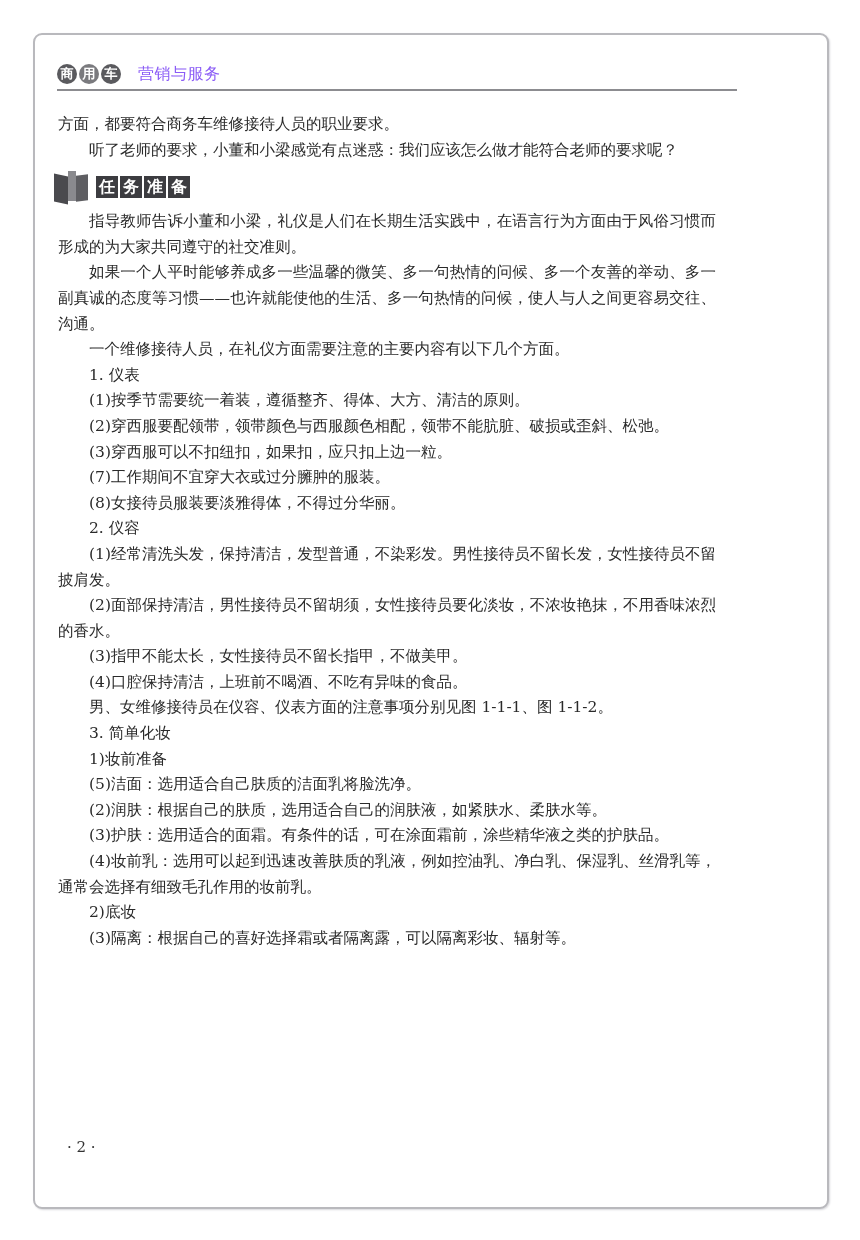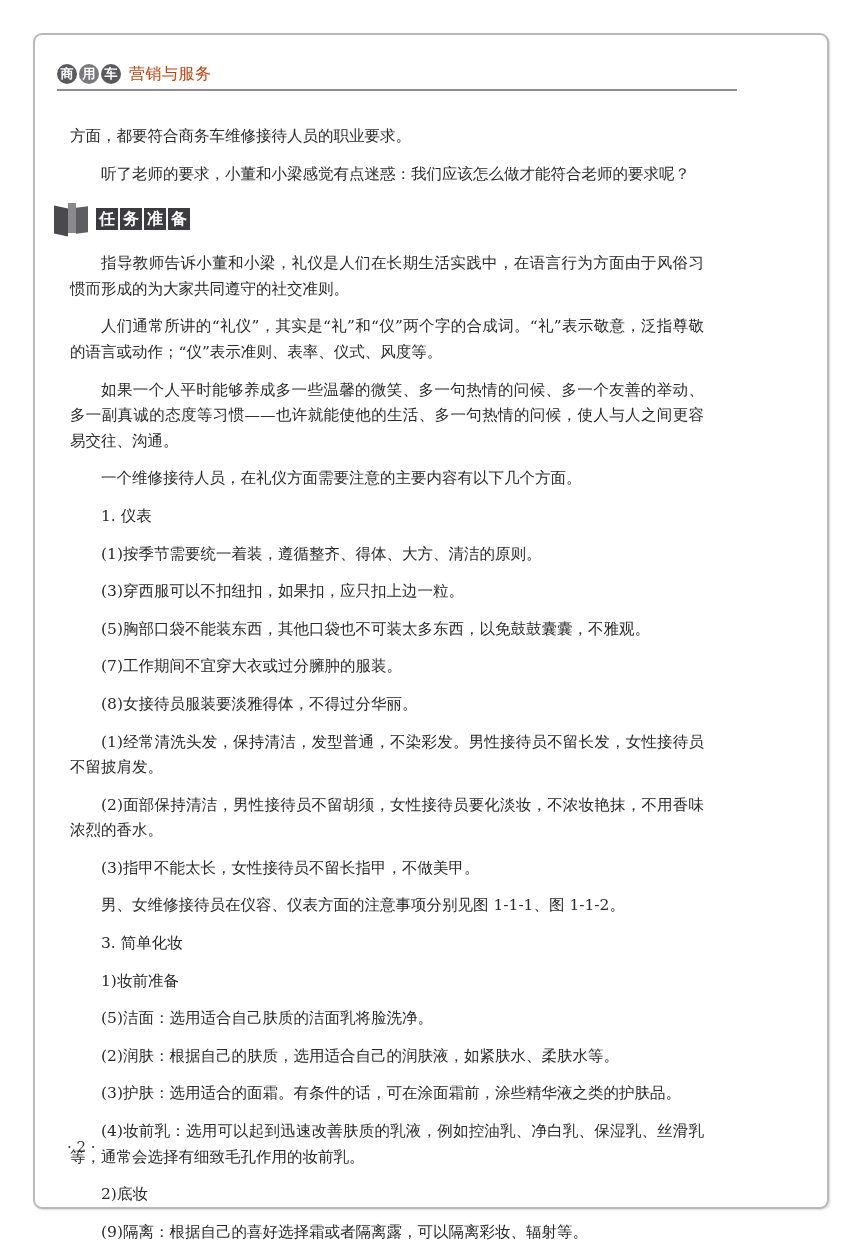--- a/index.html
+++ b/index.html
@@ -46,42 +46,42 @@
       text-align: center;
       margin-right: 2px;
       font-weight: bold;
     }
     .badge.light {
       background: #7a7a7e;
     }
     .header-title {
       font-family: "DejaVu Sans", sans-serif;
       font-size: 16px;
-      color: #c2410c;
-      margin-left: 6px;
+      color: #8b5cf6;
+      margin-left: 15px;
       letter-spacing: 0.5px;
     }
     .header-rule {
       position: absolute;
       left: 57px;
       top: 89px;
       width: 680px;
       height: 2px;
       background: #8c8c90;
     }
     .content {
       position: absolute;
       left: 58px;
       top: 112px;
       width: 658px;
       font-size: 15.5px;
       line-height: 25.6px;
     }
     .content p {
-      margin: 12px;
+      margin: 0;
       text-align: justify;
     }
     .indent { text-indent: 2em; }
     .section-heading {
       display: flex;
       align-items: center;
       height: 40px;
       margin: 4px 0 2px -6px;
     }
     .book-icon {
@@ -146,39 +146,40 @@
         <span class="b2"></span>
         <span class="b3"></span>
     </span>
     <span class="heading-char">任</span>
     <span class="heading-char">务</span>
     <span class="heading-char">准</span>
     <span class="heading-char">备</span>
   </div>
 
   <p class="indent">指导教师告诉小董和小梁，礼仪是人们在长期生活实践中，在语言行为方面由于风俗习惯而形成的为大家共同遵守的社交准则。</p>
-  <p class="indent">人们通常所讲的“礼仪”，其实是“礼”和“仪”两个字的合成词。“礼”表示敬意，泛指尊敬的语言或动作；“仪”表示准则、表率、仪式、风度等。</p>
   <p class="indent">如果一个人平时能够养成多一些温馨的微笑、多一句热情的问候、多一个友善的举动、多一副真诚的态度等习惯——也许就能使他的生活、多一句热情的问候，使人与人之间更容易交往、沟通。</p>
   <p class="indent">一个维修接待人员，在礼仪方面需要注意的主要内容有以下几个方面。</p>
 
   <p class="indent">1. 仪表</p>
   <p class="indent">(1)按季节需要统一着装，遵循整齐、得体、大方、清洁的原则。</p>
+  <p class="indent">(2)穿西服要配领带，领带颜色与西服颜色相配，领带不能肮脏、破损或歪斜、松弛。</p>
   <p class="indent">(3)穿西服可以不扣纽扣，如果扣，应只扣上边一粒。</p>
-  <p class="indent">(5)胸部口袋不能装东西，其他口袋也不可装太多东西，以免鼓鼓囊囊，不雅观。</p>
   <p class="indent">(7)工作期间不宜穿大衣或过分臃肿的服装。</p>
   <p class="indent">(8)女接待员服装要淡雅得体，不得过分华丽。</p>
 
+  <p class="indent">2. 仪容</p>
   <p class="indent">(1)经常清洗头发，保持清洁，发型普通，不染彩发。男性接待员不留长发，女性接待员不留披肩发。</p>
   <p class="indent">(2)面部保持清洁，男性接待员不留胡须，女性接待员要化淡妆，不浓妆艳抹，不用香味浓烈的香水。</p>
   <p class="indent">(3)指甲不能太长，女性接待员不留长指甲，不做美甲。</p>
+  <p class="indent">(4)口腔保持清洁，上班前不喝酒、不吃有异味的食品。</p>
   <p class="indent">男、女维修接待员在仪容、仪表方面的注意事项分别见图 1-1-1、图 1-1-2。</p>
 
   <p class="indent">3. 简单化妆</p>
   <p class="indent">1)妆前准备</p>
   <p class="indent">(5)洁面：选用适合自己肤质的洁面乳将脸洗净。</p>
   <p class="indent">(2)润肤：根据自己的肤质，选用适合自己的润肤液，如紧肤水、柔肤水等。</p>
   <p class="indent">(3)护肤：选用适合的面霜。有条件的话，可在涂面霜前，涂些精华液之类的护肤品。</p>
   <p class="indent">(4)妆前乳：选用可以起到迅速改善肤质的乳液，例如控油乳、净白乳、保湿乳、丝滑乳等，通常会选择有细致毛孔作用的妆前乳。</p>
   <p class="indent">2)底妆</p>
-  <p class="indent">(9)隔离：根据自己的喜好选择霜或者隔离露，可以隔离彩妆、辐射等。</p>
+  <p class="indent">(3)隔离：根据自己的喜好选择霜或者隔离露，可以隔离彩妆、辐射等。</p>
 </div>
 
 <div class="page-number">· 2 ·</div>
 
 </body></html>

